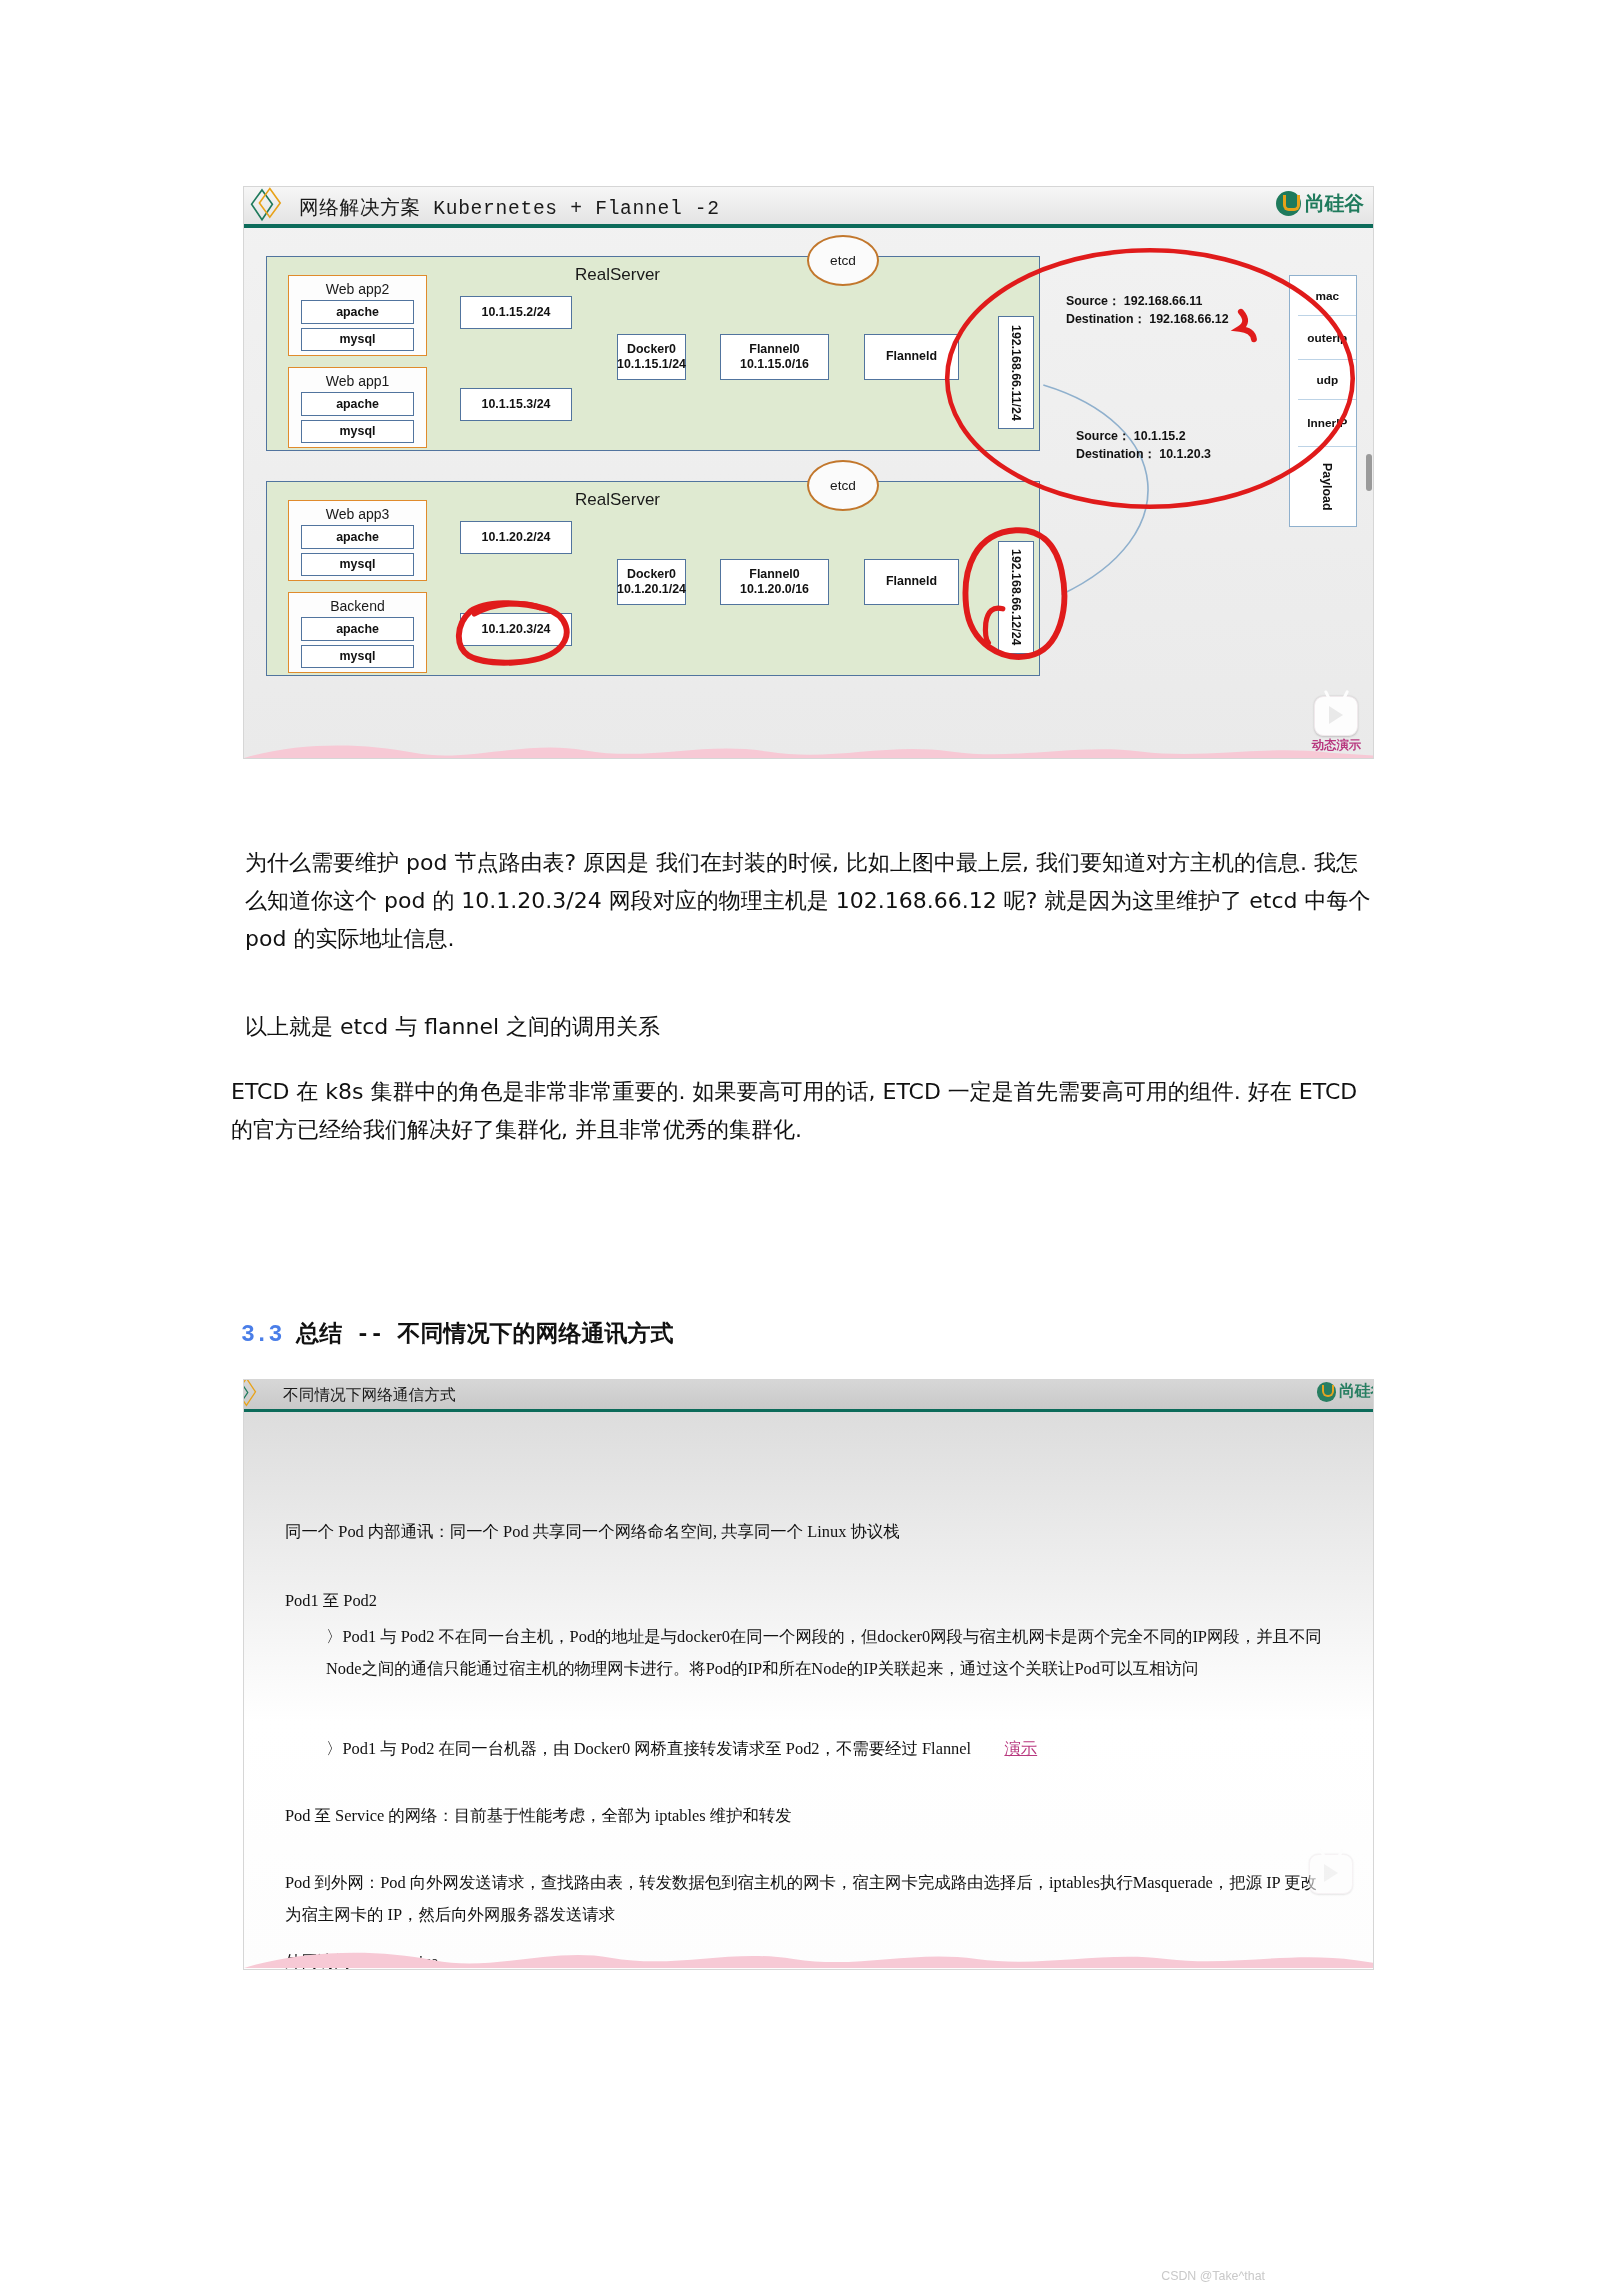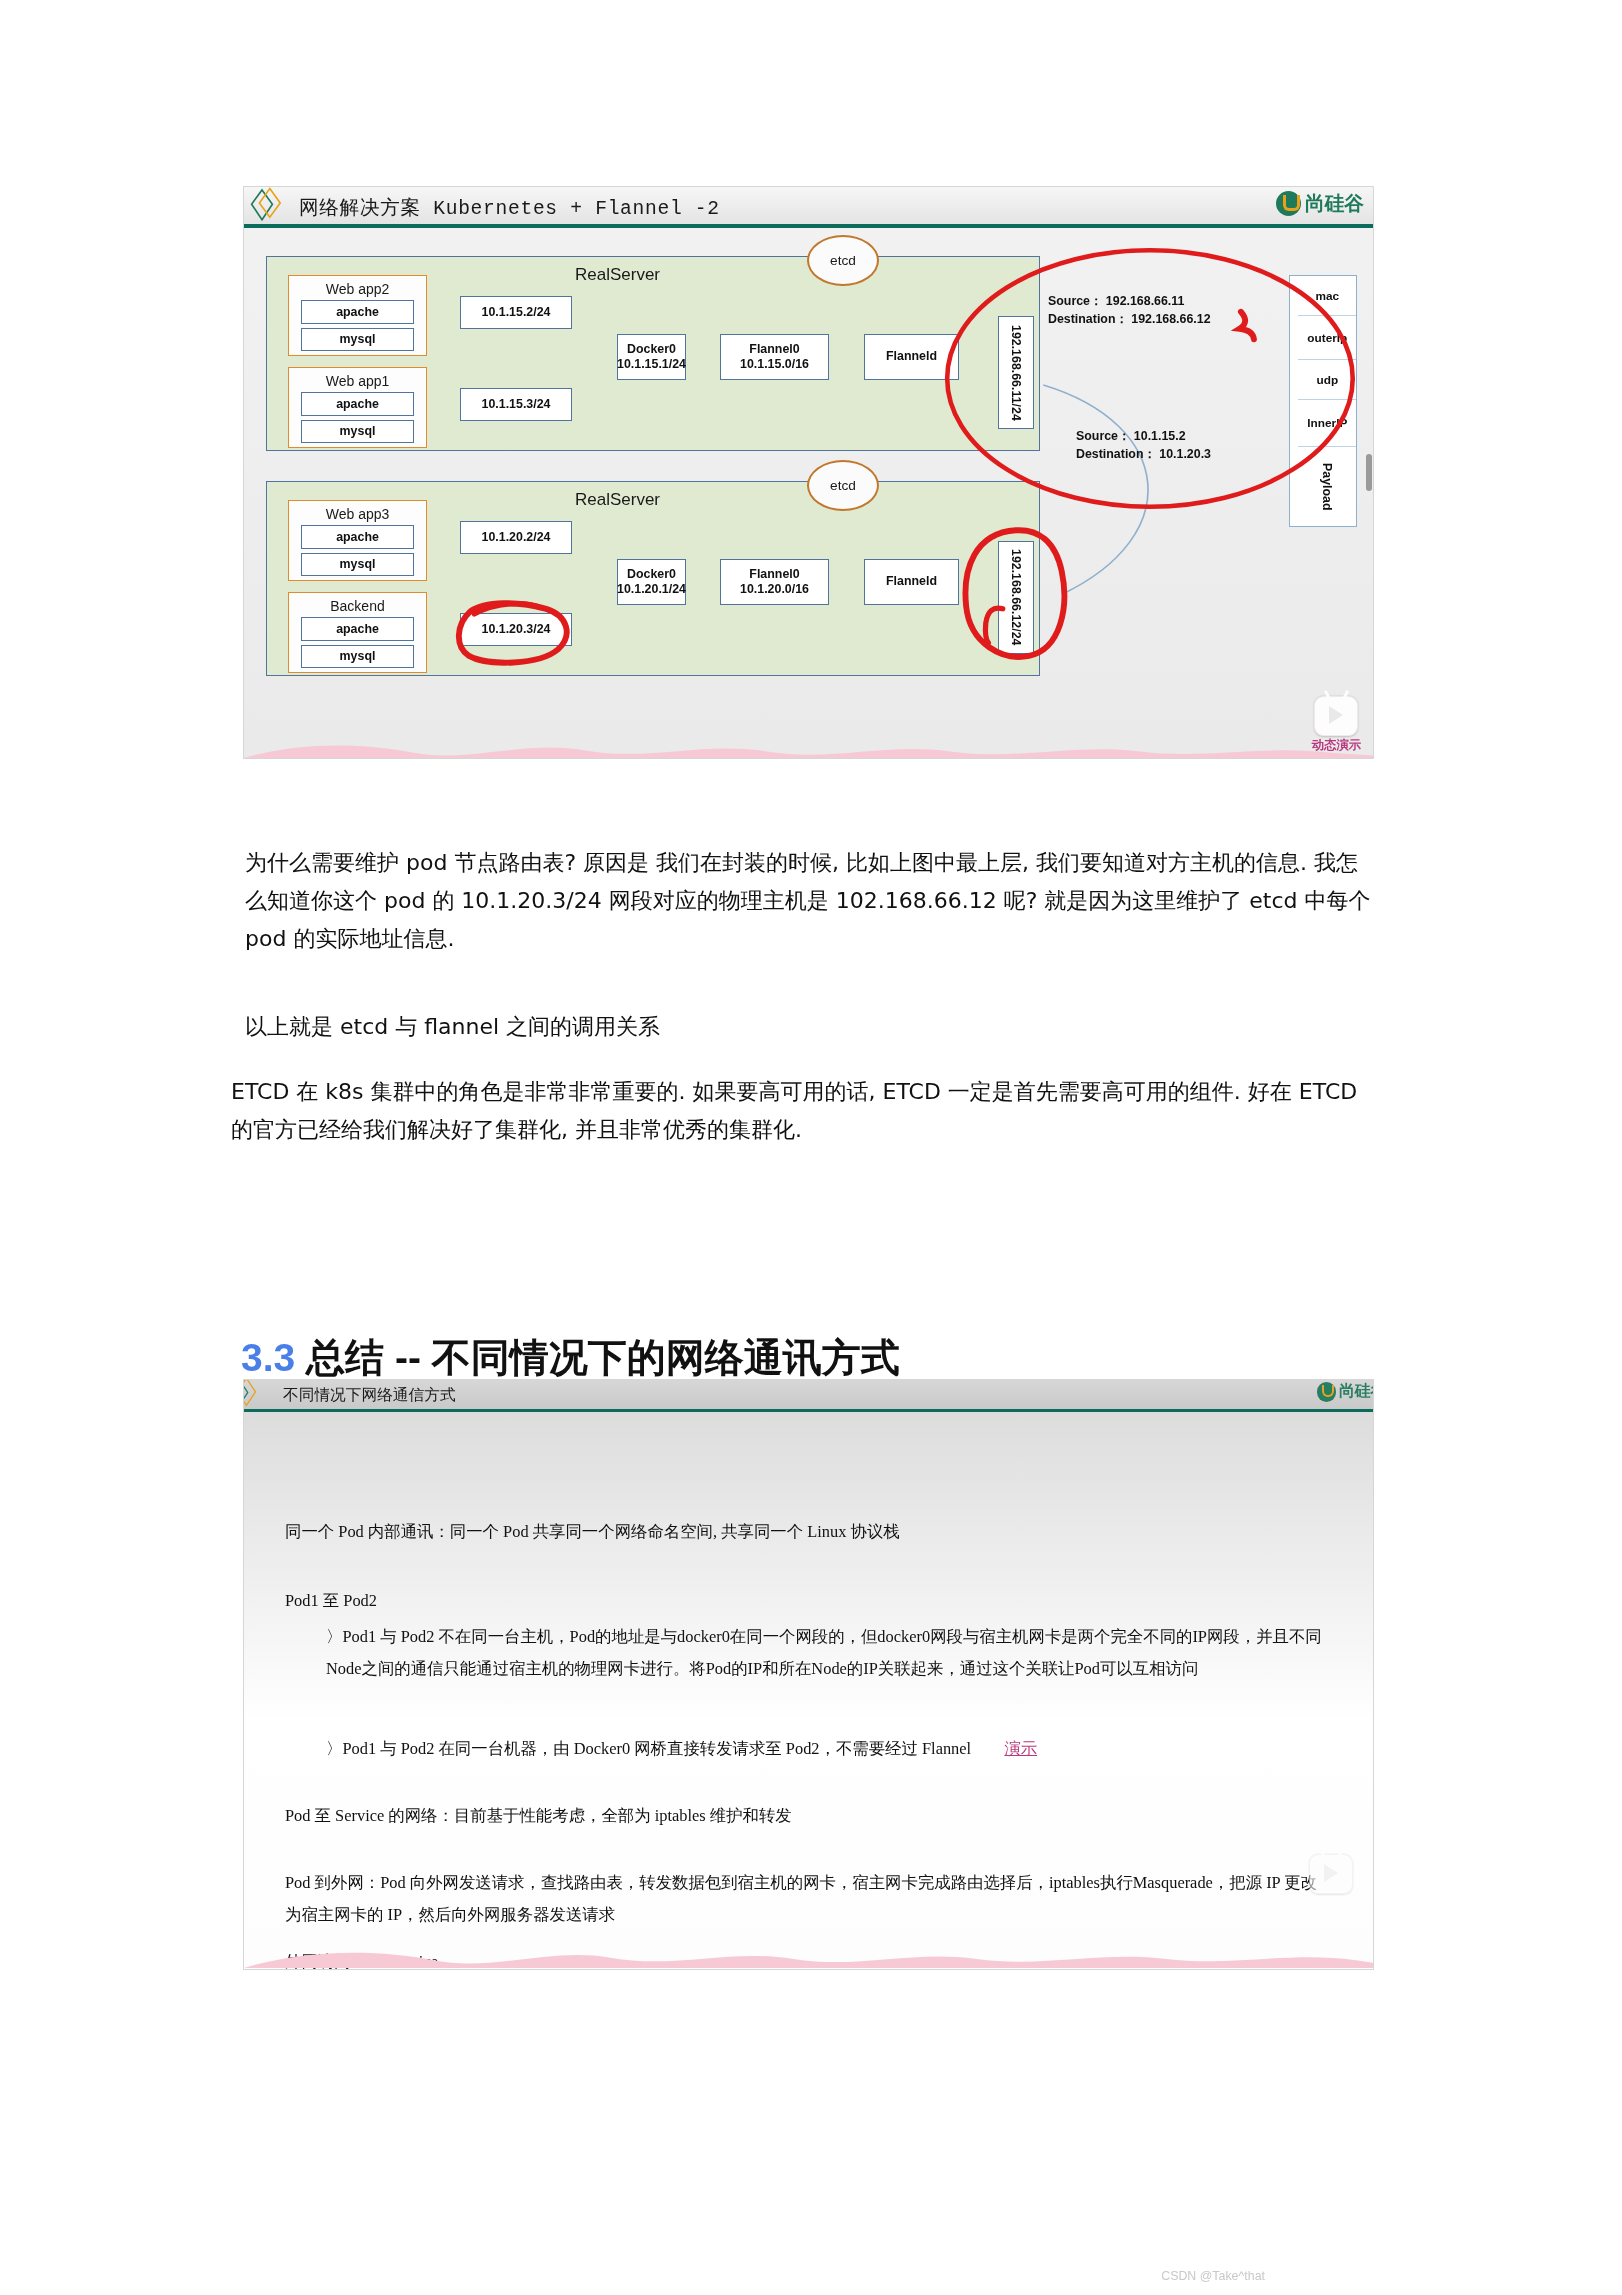--- a/index.html
+++ b/index.html
@@ -259,23 +259,23 @@
     font-family: "DejaVu Sans", sans-serif;
   }
   .p1 { left: 245px; top: 844px; width: 1132px; }
   .p2 { left: 245px; top: 1008px; width: 1132px; }
   .p3 { left: 231px; top: 1073px; width: 1132px; }
 
   .h33 {
     position: absolute;
     left: 241px;
     top: 1299px;
-    font-size: 39px;
-    font-weight: bold;
-    font-family: Liberation Sans, sans-serif;
+    font-size: 23px;
+    font-weight: bold;
+    font-family: Liberation Mono, monospace;
     color: #111;
   }
   .h33 .num { color: #4a7ee8; }
 
   
   .fig2 {
     position: absolute;
     left: 243px;
     top: 1379px;
     width: 1129px;
@@ -479,21 +479,21 @@
         <span>10.1.20.0/16</span>
       </div>
       <div class="nodebox" style="left:620px; top:331px; width:93px; height:44px;">Flanneld</div>
       <div class="nodebox" style="left:754px; top:313px; width:34px; height:111px;">
         <span class="vert">192.168.66.12/24</span>
       </div>
 
       <div class="etcd" style="left:563px; top:6.5px;">etcd</div>
       <div class="etcd" style="left:563px; top:232px;">etcd</div>
 
-      <div class="srcdst" style="left:804px; top:65px;">
+      <div class="srcdst" style="left:822px; top:65px;">
         <div><span>Source：</span>&nbsp;<span>192.168.66.11</span></div>
         <div><span>Destination：</span>&nbsp;<span>192.168.66.12</span></div>
       </div>
       <div class="srcdst" style="left:832px; top:200px;">
         <div><span>Source：</span>&nbsp;<span>10.1.15.2</span></div>
         <div><span>Destination：</span>&nbsp;<span>10.1.20.3</span></div>
       </div>
 
       <div class="packet">
         <div style="height:39px;">mac</div>

